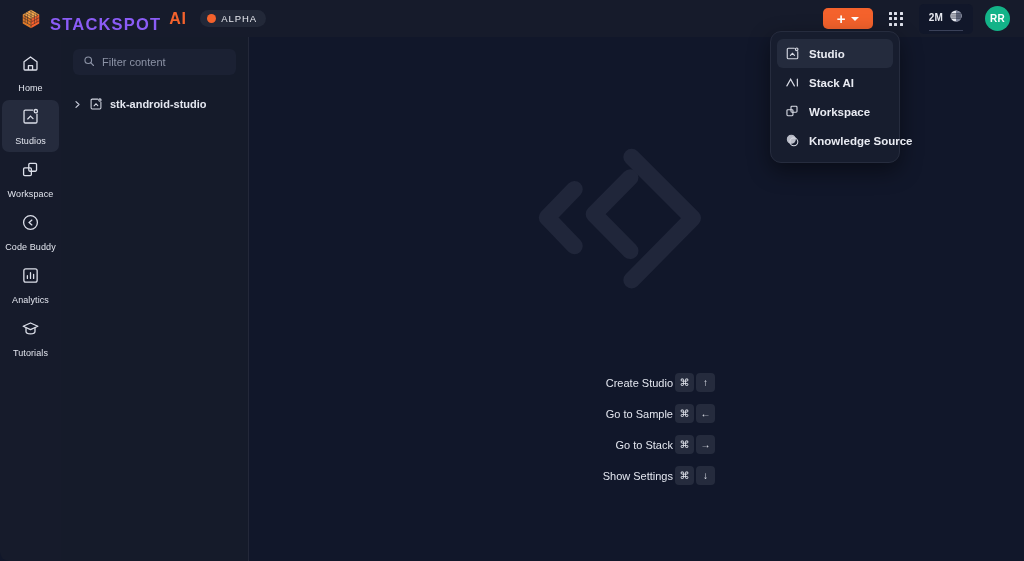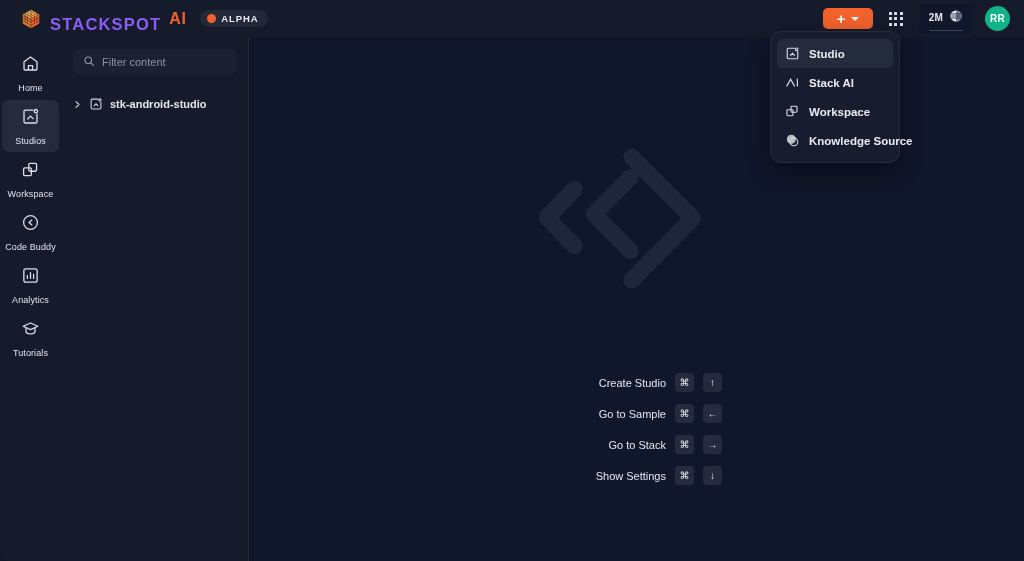--- a/index.html
+++ b/index.html
@@ -24,21 +24,21 @@
     color: #8b5cf6;
     margin-top: 11px;
   }
   .ai-mark { color: #f4622c; font-size: 16px; font-weight: 700; letter-spacing: 0.5px; }
   .alpha-badge {
     display: inline-flex; align-items: center; gap: 5px;
     background: #222838; border-radius: 11px; padding: 3px 9px 3px 7px;
     margin-left: 6px;
   }
   .alpha-dot { width: 9px; height: 9px; border-radius: 50%; background: #f4622c; display: block; }
-  .alpha-text { font-size: 9.5px; font-weight: 700; letter-spacing: 0.9px; color: #e7e9f0; }
+  .alpha-text { font-size: 9.5px; font-weight: 400; letter-spacing: 0.9px; color: #e7e9f0; }
 
   .topbar-right {
     margin-left: auto; display: flex; align-items: center; gap: 12px; padding-right: 14px;
   }
   .plus-btn {
     background: #f4622c; border: none; border-radius: 5px;
     height: 21px; width: 50px; display: flex; align-items: center;
     justify-content: center; gap: 5px; cursor: pointer;
   }
   .plus-sign { color: #fff; font-size: 15px; font-weight: 700; line-height: 1; }
@@ -123,21 +123,21 @@
     background: #11172a; overflow: hidden;
   }
   .watermark {
     position: absolute; left: 50%; top: 206px; transform: translate(-50%, -50%);
     width: 215px; height: 215px; color: #20263a;
   }
   .shortcuts {
     position: absolute; left: 0; right: 0; top: 336px;
     display: flex; flex-direction: column; align-items: center; gap: 12px;
   }
-  .sc-row { display: flex; align-items: center; gap: 9px; }
+  .sc-row { display: flex; align-items: center; gap: 2px; }
   .sc-label {
     font-size: 11px; color: #e3e6ef; text-align: right; width: 115px;
   }
   .sc-key {
     width: 19px; height: 19px; background: #252b3d; border-radius: 4px;
     display: flex; align-items: center; justify-content: center;
     font-size: 10px; color: #e6e9f1;
   }
 </style>
 </head>

